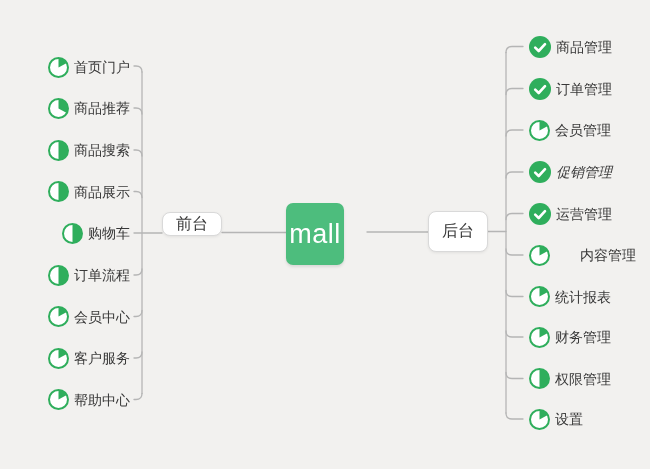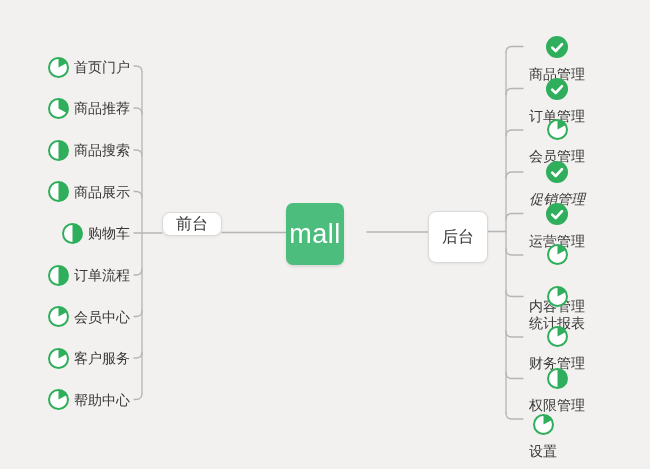--- a/index.html
+++ b/index.html
@@ -19,28 +19,28 @@
     font-size:27px;letter-spacing:.5px;box-shadow:0 2px 3px rgba(0,0,0,.10);
     cursor:pointer;
   }
   .branch-node{
     position:absolute;background:#fff;border:1px solid var(--box-border);
     border-radius:8px;color:var(--text);font-size:16px;
     display:flex;align-items:center;justify-content:center;
     box-shadow:0 1px 3px rgba(0,0,0,.07);cursor:pointer;
   }
   #branch-left{left:162px;top:212px;width:60px;height:24px;}
-  #branch-right{left:428px;top:211px;width:60px;height:52px;}
+  #branch-right{left:428px;top:211px;width:60px;height:41px;}
 
   .item{
     position:absolute;display:flex;align-items:center;gap:5px;height:22px;
     cursor:pointer;
   }
   .item-left{right:520px;}
-  .item-right{left:529px;flex-direction:column;}
+  .item-right{left:529px;}
   .item .label{font-size:14px;color:var(--text);white-space:nowrap;line-height:22px;}
   .item .icon{display:flex;align-items:center;justify-content:center;}
   .item .icon svg{display:block;}
 </style>
 </head>
 <body>
 
 <div class="canvas">
   <svg id="connectors" viewBox="0 0 650 469" xmlns="http://www.w3.org/2000/svg">
       <path d="M142,72 V393.5" fill="none" stroke="#b5b5b5" stroke-width="1.3" stroke-linecap="round"></path>
@@ -229,21 +229,21 @@
     </div>
     <div class="item item-right" style="top: 367.5px;">
       <span class="icon">
         <svg width="21" height="21" viewBox="0 0 21 21">
           <circle cx="10.5" cy="10.5" r="9.5" fill="#ffffff" stroke="#2fae5c" stroke-width="2"></circle>
           <path d="M10.5,10.5 L10.5,1 A9.5,9.5 0 0 1 10.50,20.00 Z" fill="#2fae5c"></path>
         </svg>
       </span>
       <span class="label">权限管理</span>
     </div>
-    <div class="item item-right" style="top: 408px; margin-top: 6px;">
+    <div class="item item-right" style="top: 408px;">
       <span class="icon">
         <svg width="21" height="21" viewBox="0 0 21 21">
           <circle cx="10.5" cy="10.5" r="9.5" fill="#ffffff" stroke="#2fae5c" stroke-width="2"></circle>
           <path d="M10.5,10.5 L10.5,1 A9.5,9.5 0 0 1 18.82,5.92 Z" fill="#2fae5c"></path>
         </svg>
       </span>
       <span class="label">设置</span>
     </div>
   </div>
 

